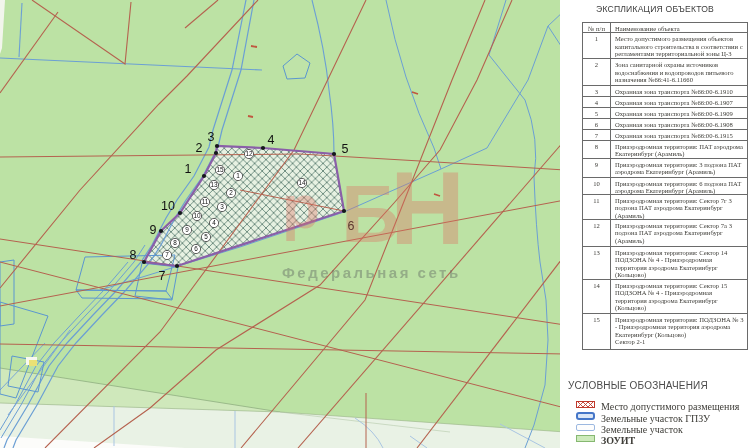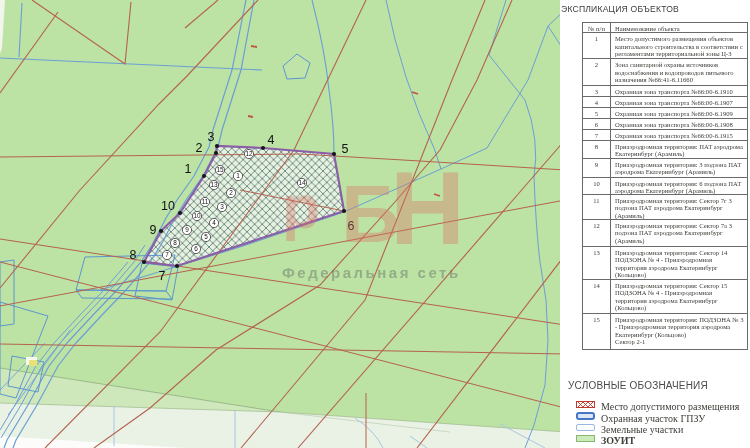--- a/index.html
+++ b/index.html
@@ -1,18 +1,18 @@
 <!DOCTYPE html>
 <html><head>
 <meta charset="utf-8">
 <style>
 html,body{margin:0;padding:0;}
 #page{position:relative;width:750px;height:448px;background:#ffffff;overflow:hidden;font-family:"Liberation Sans",sans-serif;}
 #map{position:absolute;left:0;top:0;}
-.extitle{position:absolute;left:561px;top:4px;font-size:8.6px;letter-spacing:0.2px;color:#3c3c3c;font-family:"Liberation Sans",sans-serif;}
+.extitle{position:absolute;left:596px;top:4px;font-size:8.6px;letter-spacing:0.2px;color:#3c3c3c;font-family:"Liberation Sans",sans-serif;}
 #extable{position:absolute;left:582px;top:22px;width:166px;border-collapse:collapse;table-layout:fixed;font-family:"Liberation Serif",serif;font-size:6.6px;line-height:7.3px;color:#3e3d38;}
 #extable td{border:1px solid #6a6a6a;vertical-align:top;padding:1px 2px 0 2px;overflow:hidden;}
 #extable tr{overflow:hidden;}
 #extable td.n{width:23px;text-align:center;padding-top:2px;}
 #extable td.t{padding-left:4px;padding-top:2px;}
 .lgtitle{position:absolute;left:568px;top:380px;font-size:10px;letter-spacing:0.2px;color:#4a4a4a;font-family:"Liberation Sans",sans-serif;}
 .lgitem{position:absolute;font-family:"Liberation Serif",serif;font-size:10px;color:#3e3d38;}
 .sw{position:absolute;left:576px;width:17px;height:5px;}
 </style>
 </head>
@@ -273,26 +273,26 @@
       <rect x="0.5" y="0.5" width="18" height="6" fill="#fff" stroke="#c0392b" stroke-width="1"></rect>
       <path d="M2,6 L7,1 L12,6 L17,1 M2,1 L7,6 L12,1 L17,6" stroke="#c0392b" stroke-width="0.9" fill="none"></path>
     </svg>
 
 <div class="lgitem" style="left:601px;top:401px;">Место допустимого размещения</div>
 
 <svg class="sw" style="top:412px;width:19px;height:8px" viewBox="0 0 19 8">
       <rect x="1" y="1" width="17" height="6" rx="2" fill="#dbe7f7" stroke="#4576c8" stroke-width="2"></rect>
     </svg>
 
-<div class="lgitem" style="left:601px;top:413px;">Охранная участок ГПЗУ</div>
+<div class="lgitem" style="left:601px;top:413px;">Земельные участок ГПЗУ</div>
 
 <svg class="sw" style="top:424px;width:19px;height:7px" viewBox="0 0 19 7">
       <rect x="0.5" y="0.5" width="18" height="6" rx="1.5" fill="#fdfdfd" stroke="#9cb8e0" stroke-width="1"></rect>
     </svg>
 
-<div class="lgitem" style="left:601px;top:424px;">Земельные участки</div>
+<div class="lgitem" style="left:601px;top:424px;">Земельные участок</div>
 
 <svg class="sw" style="top:435px;width:19px;height:7px" viewBox="0 0 19 7">
       <rect x="0.5" y="0.5" width="18" height="6" fill="#cdeabb" stroke="#86b871" stroke-width="1"></rect>
     </svg>
 
 <div class="lgitem" style="left:601px;top:435px;font-weight:bold;">ЗОУИТ</div>
 </div>
 
 </body></html>

